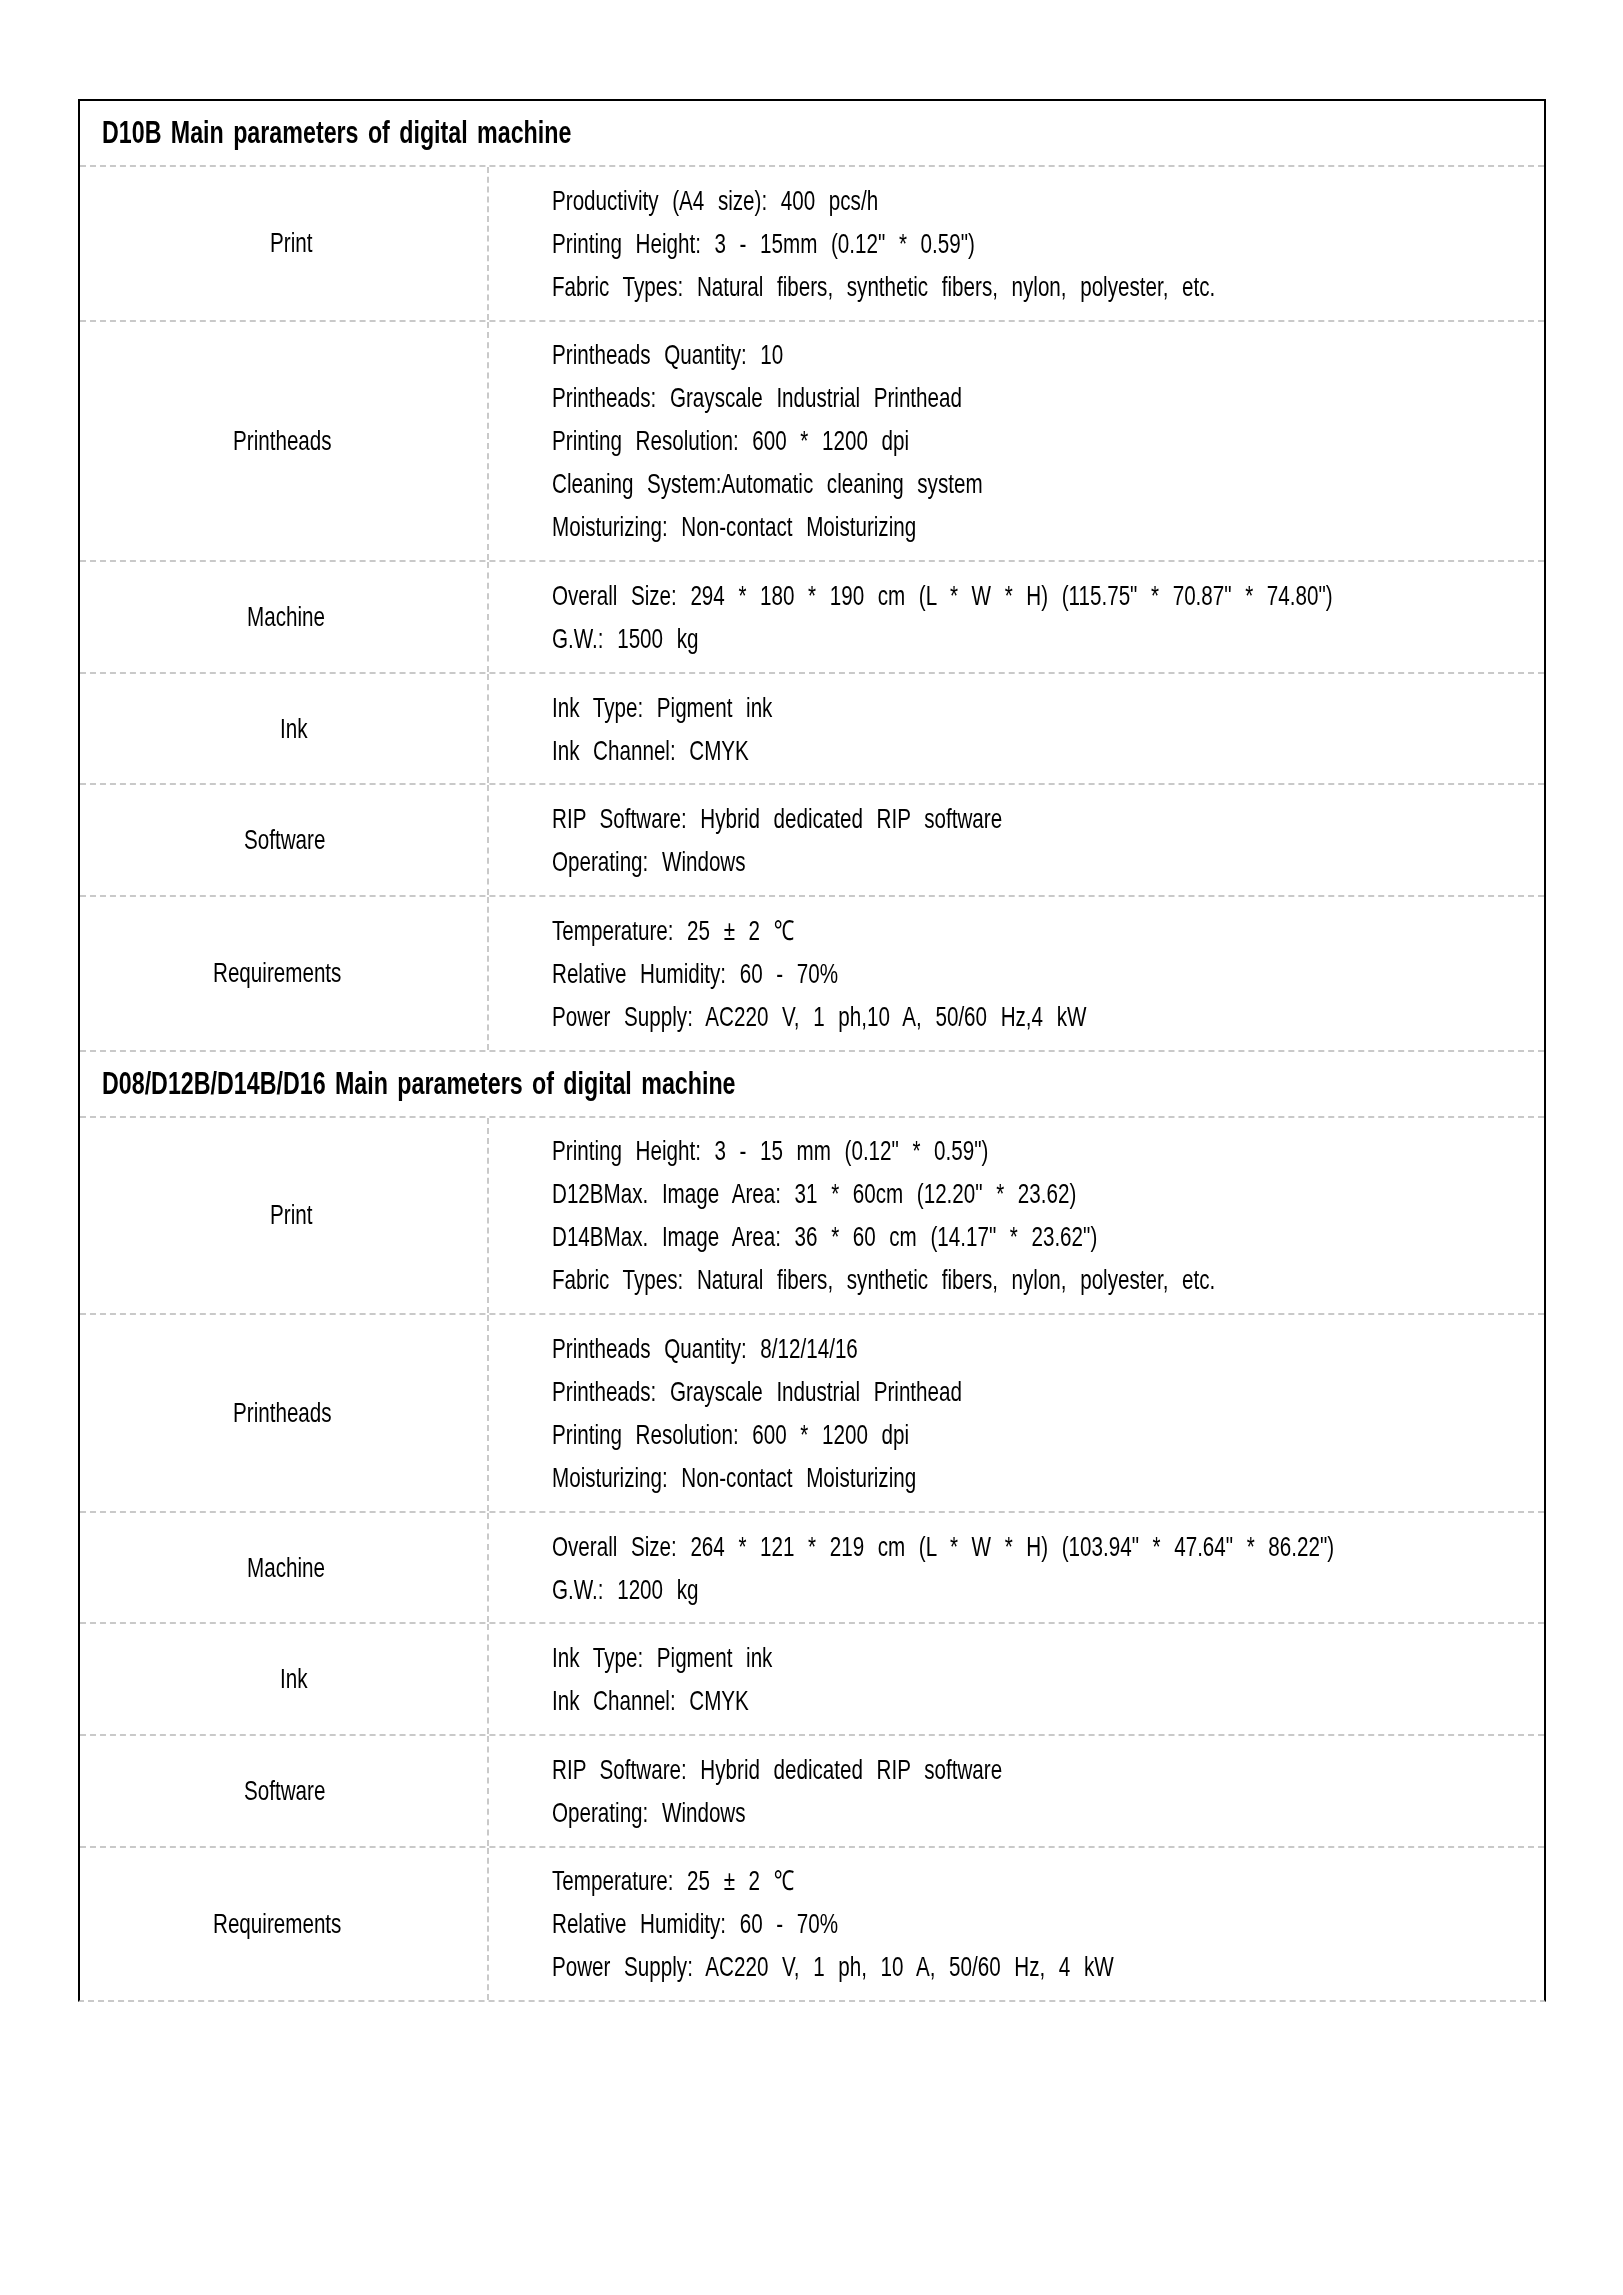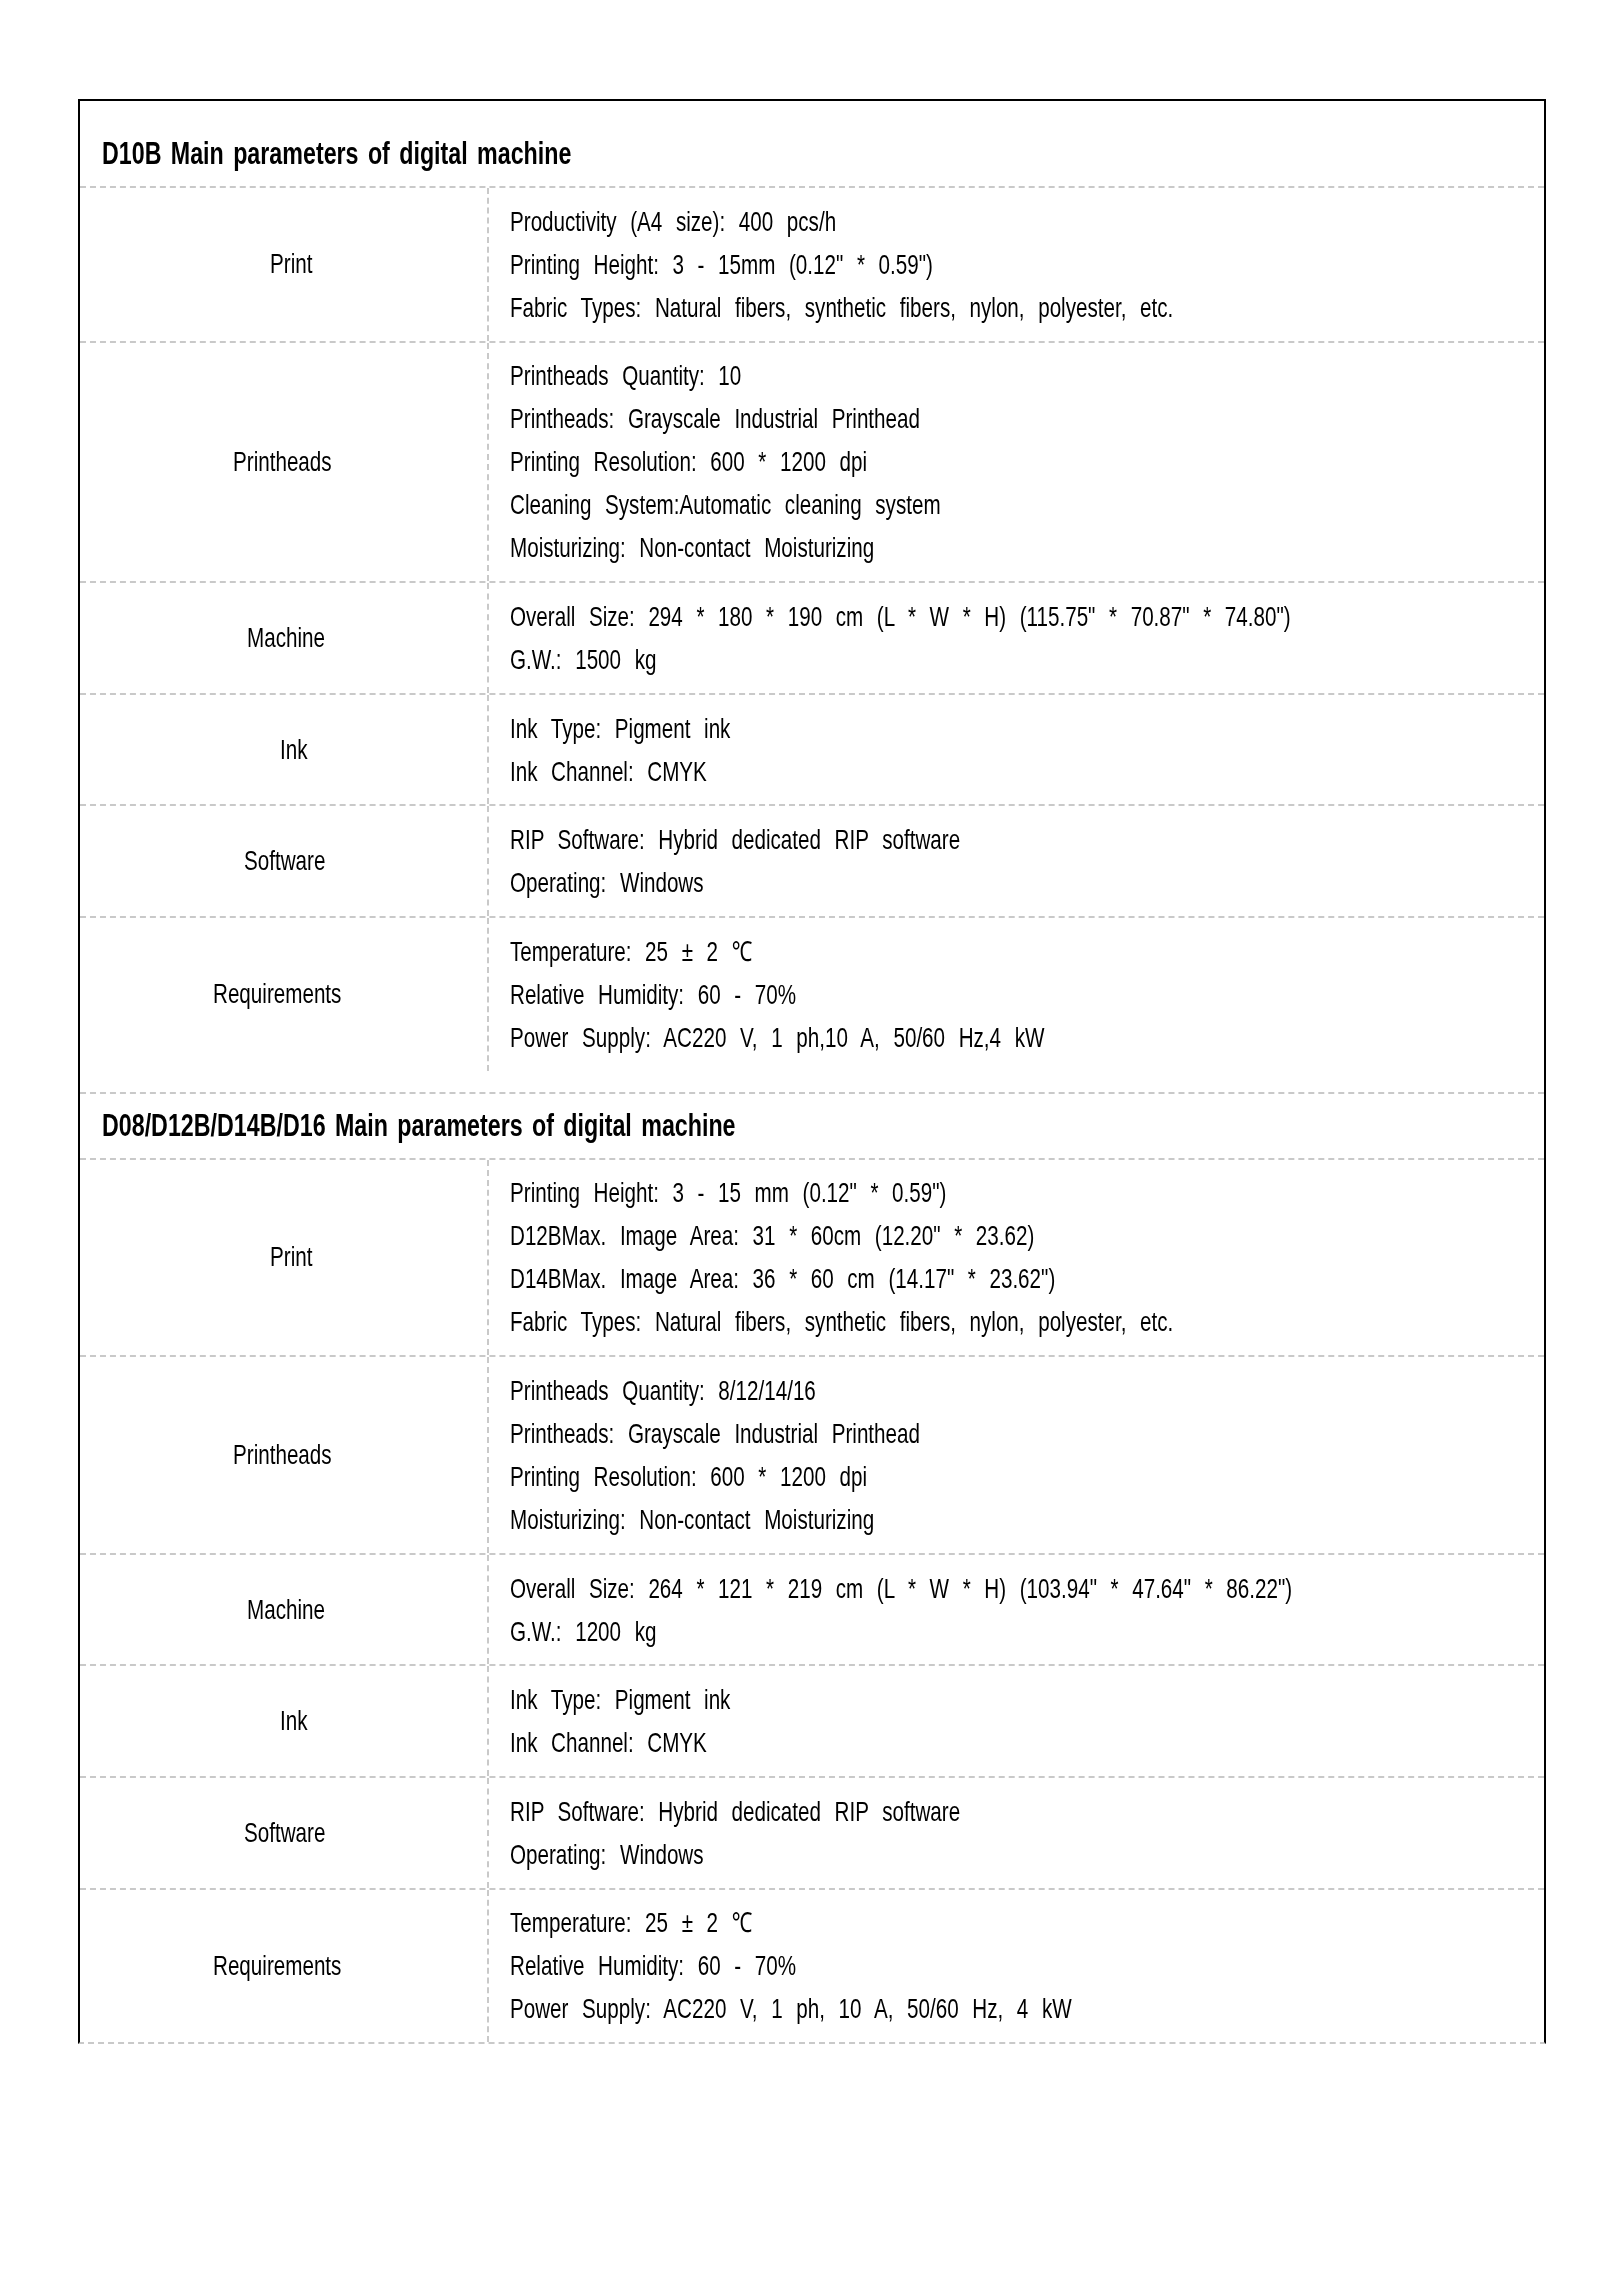--- a/index.html
+++ b/index.html
@@ -32,21 +32,20 @@
     border-top: 2px dashed #c9c9c9;
   }
   .spec-table > :first-child {
     border-top: none;
   }
   .title-row {
     height: 64px;
     display: flex;
     align-items: center;
     padding-left: 21.6px;
-    margin-top: 21px;
   }
   .title-text {
     font-weight: bold;
     font-size: 31px;
     word-spacing: 3.9px;
     white-space: nowrap;
     display: inline-block;
     transform: scaleX(0.75);
     transform-origin: 0 50%;
   }
@@ -72,20 +71,21 @@
     transform-origin: 0 50%;
   }
   .value-cell {
     flex: 1 1 auto;
     padding: 11.8px 13px 11.8px 21px;
   }
   .value-line {
     height: 43px;
     line-height: 43px;
     white-space: nowrap;
+    margin-left: 42px;
   }
   .value-line .line-text {
     font-size: 27.5px;
     word-spacing: 10.5px;
     white-space: nowrap;
     display: inline-block;
     transform: scaleX(0.75);
     transform-origin: 0 50%;
   }
 </style>

